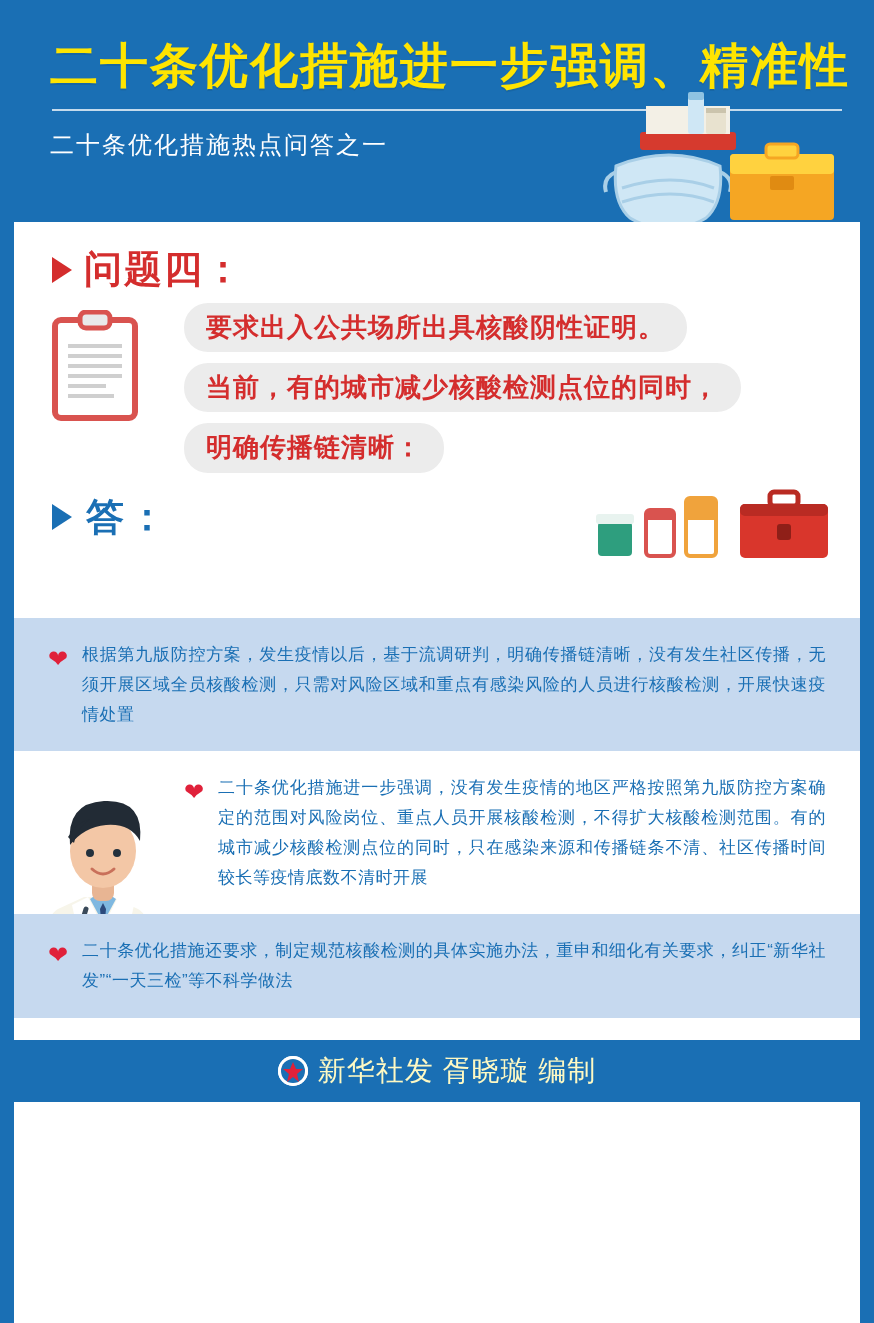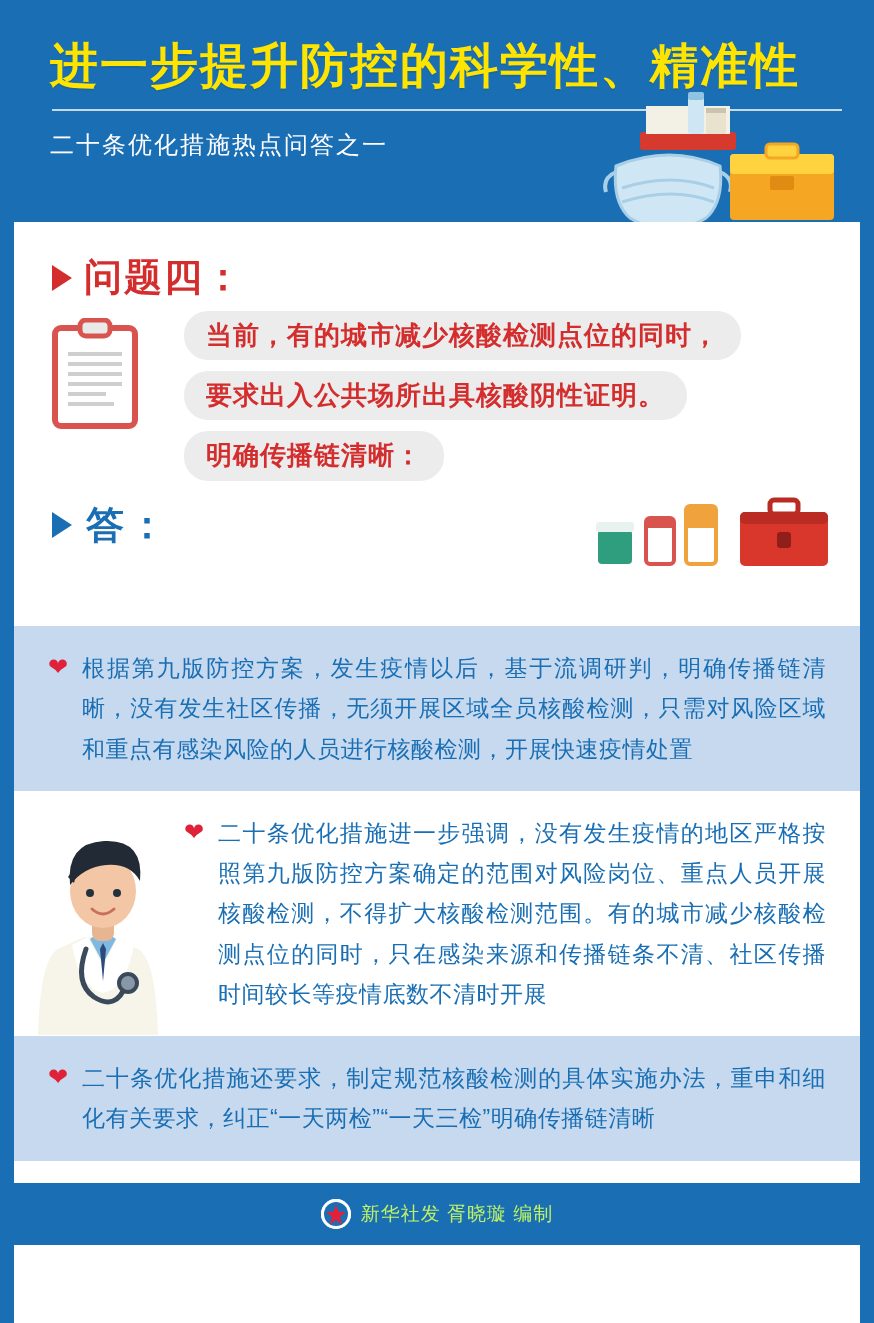--- a/index.html
+++ b/index.html
@@ -65,21 +65,20 @@
     width: 250px;
     height: 200px;
   }
 
   
   .question-area {
     position: relative;
     padding: 16px 30px 0 30px;
     height: 396px;
     box-sizing: border-box;
-    margin-top: 8px;
   }
   .q-head {
     display: flex;
     align-items: center;
     gap: 12px;
     margin: 6px 0 6px 8px;
   }
   .tri {
     width: 0;
     height: 0;
@@ -157,21 +156,21 @@
   }
   .heart {
     color: #e0213a;
     font-size: 24px;
     line-height: 1.1;
     flex: 0 0 auto;
     margin-top: 6px;
   }
   .ans-text {
     color: #1a6fb4;
-    font-size: 23px;
+    font-size: 17px;
     line-height: 1.75;
     letter-spacing: 0.5px;
     text-align: justify;
   }
   .ans.with-doctor { padding-left: 170px; }
   .doctor {
     position: absolute;
     left: 14px;
     top: 8px;
     width: 150px;
@@ -185,40 +184,40 @@
   }
   .footer {
     background: #1a6fb4;
     height: 62px;
     display: flex;
     align-items: center;
     justify-content: center;
     gap: 10px;
   }
   .footer-text {
-    color: #bef264;
-    font-size: 19px;
+    color: #fef9c3;
+    font-size: 28px;
     letter-spacing: 1px;
   }
   .footer-logo {
     width: 30px;
     height: 30px;
     border-radius: 50%;
     background: #ffffff;
     display: inline-block;
     position: relative;
   }
 </style>
 </head>
 <body>
 
 <div class="poster">
 
   <div class="header">
-    <div class="header-title">进一步提升防控的科学性、精准性</div>
+    <div class="header-title">二十条优化措施进一步强调、精准性</div>
     <div class="header-rule"></div>
     <div class="header-sub">二十条优化措施热点问答之一</div>
 
     <svg class="header-art" viewBox="0 0 250 200">
 
       <g>
         <rect x="40" y="40" width="96" height="18" rx="3" fill="#d63a2e"></rect>
         <rect x="46" y="14" width="84" height="28" fill="#f3f0e6"></rect>
         <rect x="88" y="4" width="16" height="38" rx="3" fill="#cfe7f5"></rect>
         <rect x="88" y="0" width="16" height="8" rx="2" fill="#8fc3e2"></rect>
@@ -257,22 +256,22 @@
         <rect x="16" y="34" width="54" height="4"></rect>
         <rect x="16" y="44" width="54" height="4"></rect>
         <rect x="16" y="54" width="54" height="4"></rect>
         <rect x="16" y="64" width="54" height="4"></rect>
         <rect x="16" y="74" width="38" height="4"></rect>
         <rect x="16" y="84" width="46" height="4"></rect>
       </g>
     </svg>
 
     <div class="q-lines">
+      <span class="q-line-row"><span class="q-line">要求出入公共场所出具核酸阴性证明。</span></span>
       <span class="q-line-row"><span class="q-line">当前，有的城市减少核酸检测点位的同时，</span></span>
-      <span class="q-line-row"><span class="q-line">要求出入公共场所出具核酸阴性证明。</span></span>
       <span class="q-line-row"><span class="q-line">明确传播链清晰：</span></span>
     </div>
 
     <div class="a-head">
       <span class="tri blue"></span>
       <span class="a-head-text">答：</span>
     </div>
 
     <svg class="items-art" viewBox="0 0 240 120">
 
@@ -333,21 +332,21 @@
     </svg>
     <div class="ans-row">
       <span class="heart">❤</span>
       <div class="ans-text">二十条优化措施进一步强调，没有发生疫情的地区严格按照第九版防控方案确定的范围对风险岗位、重点人员开展核酸检测，不得扩大核酸检测范围。有的城市减少核酸检测点位的同时，只在感染来源和传播链条不清、社区传播时间较长等疫情底数不清时开展</div>
     </div>
   </div>
 
   <div class="ans tinted">
     <div class="ans-row">
       <span class="heart">❤</span>
-      <div class="ans-text">二十条优化措施还要求，制定规范核酸检测的具体实施办法，重申和细化有关要求，纠正“一天两检”“一天三检”明确传播链清晰</div>
+      <div class="ans-text">二十条优化措施还要求，制定规范核酸检测的具体实施办法，重申和细化有关要求，纠正“新华社发”“一天三检”等不科学做法</div>
     </div>
   </div>
 
   <div class="footer-gap"></div>
 
   <div class="footer">
     <span class="footer-logo">
       <svg width="30" height="30" viewBox="0 0 30 30">
         <circle cx="15" cy="15" r="15" fill="#ffffff"></circle>
         <circle cx="15" cy="15" r="12" fill="#1a6fb4"></circle>

